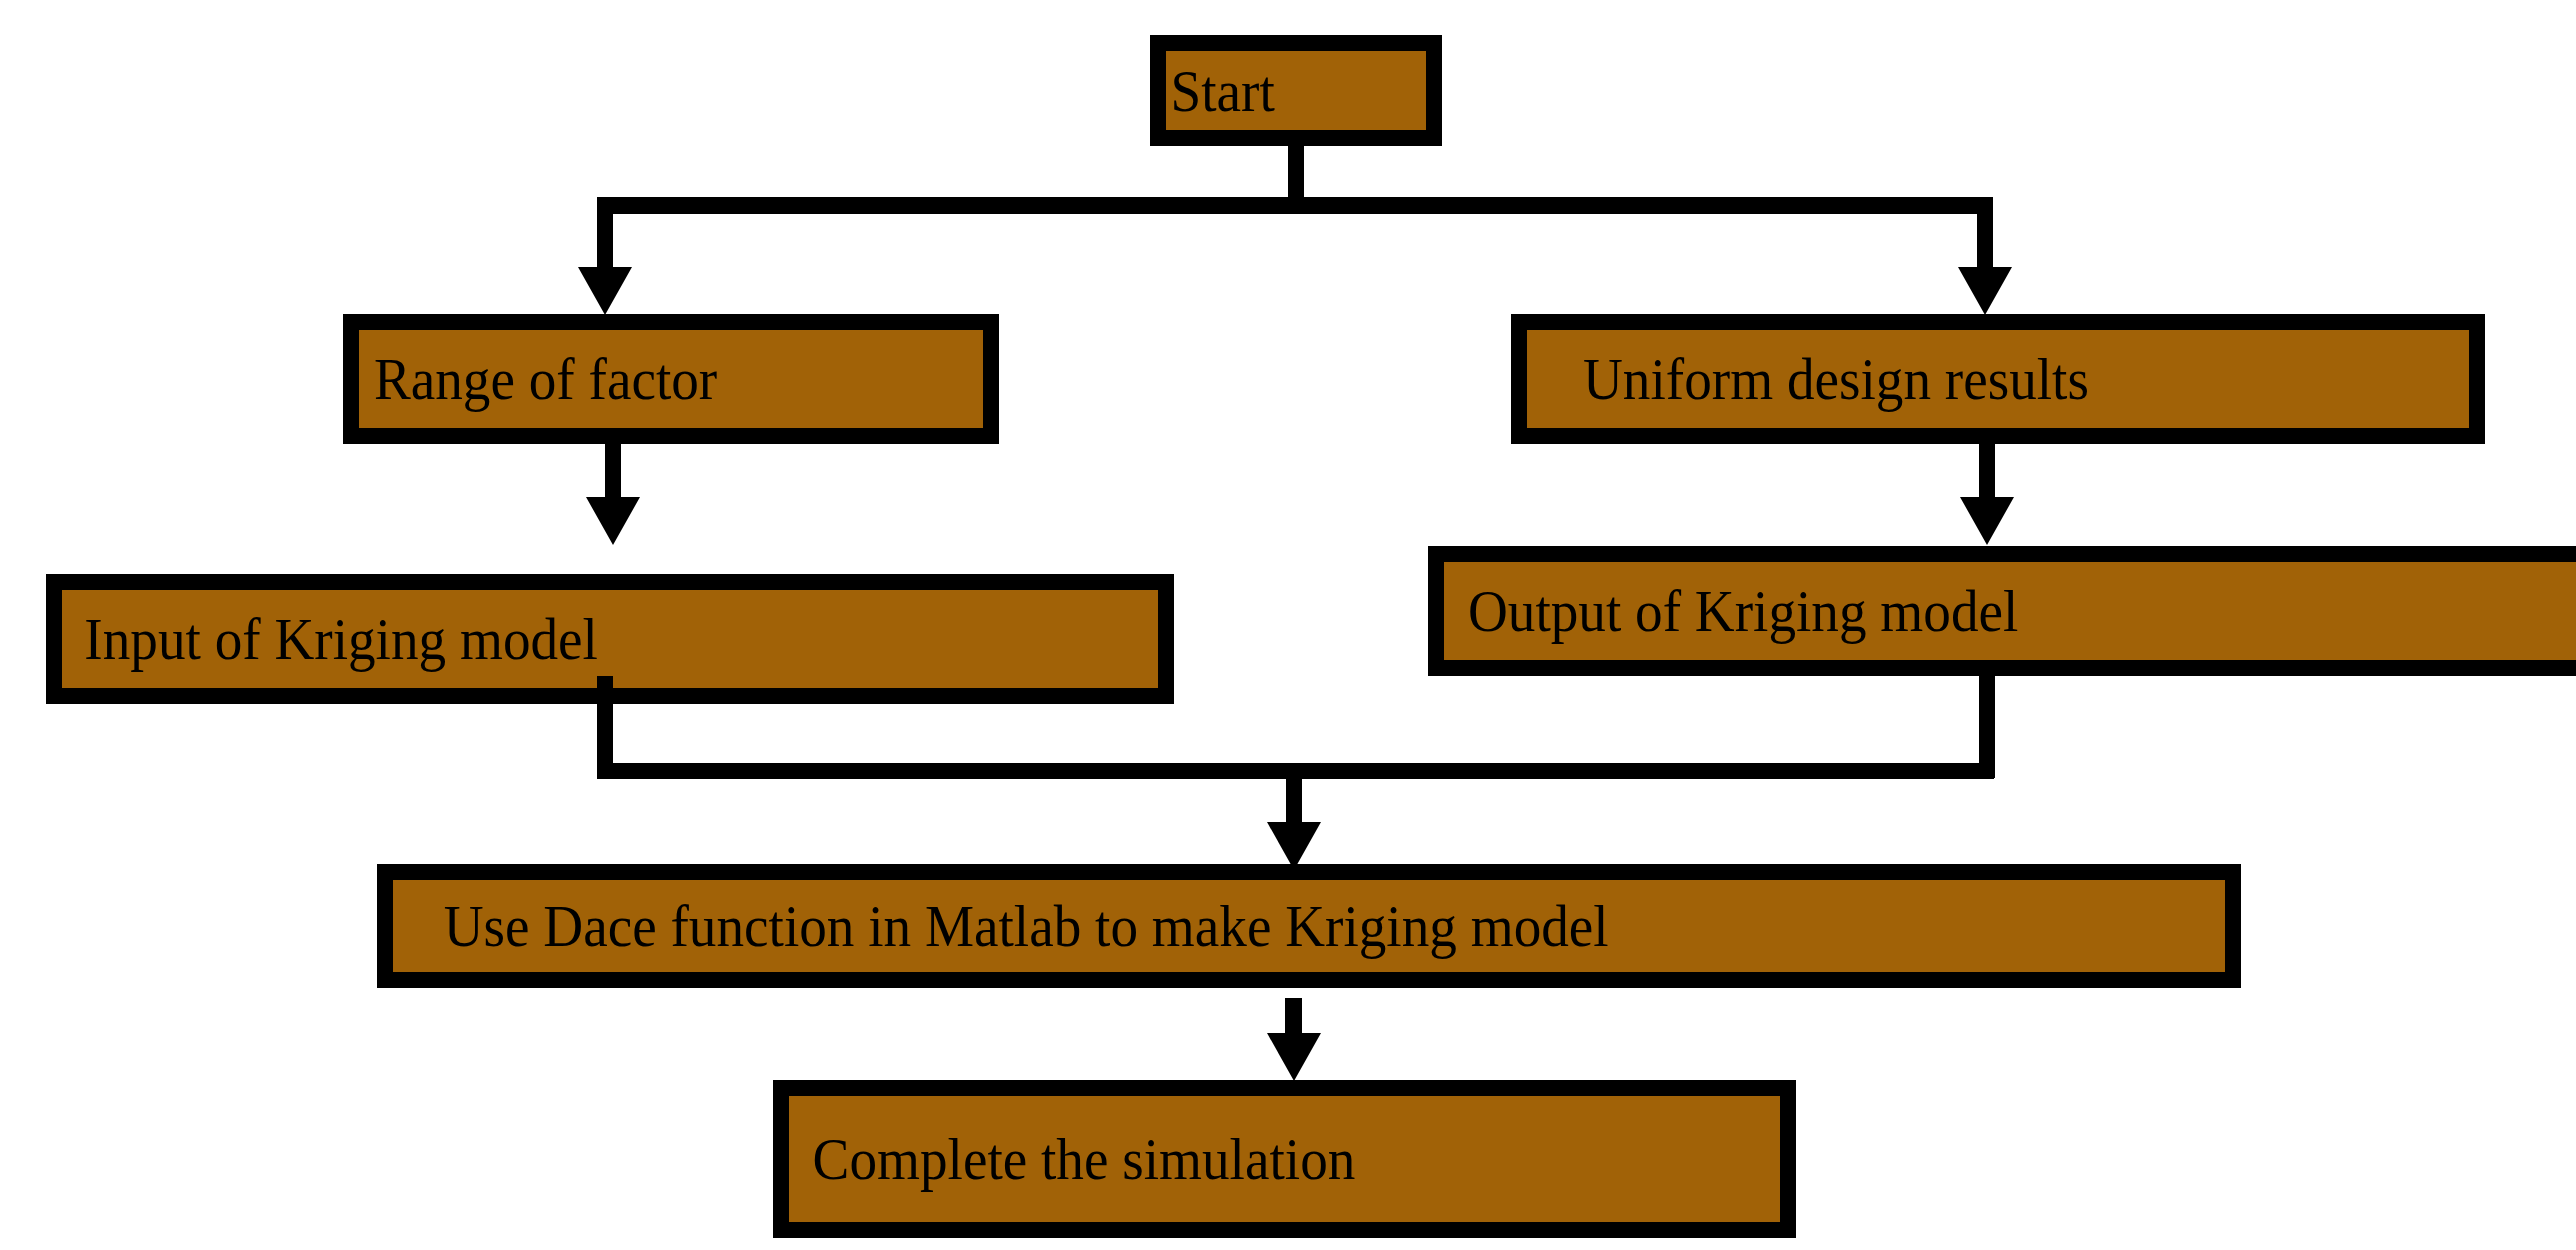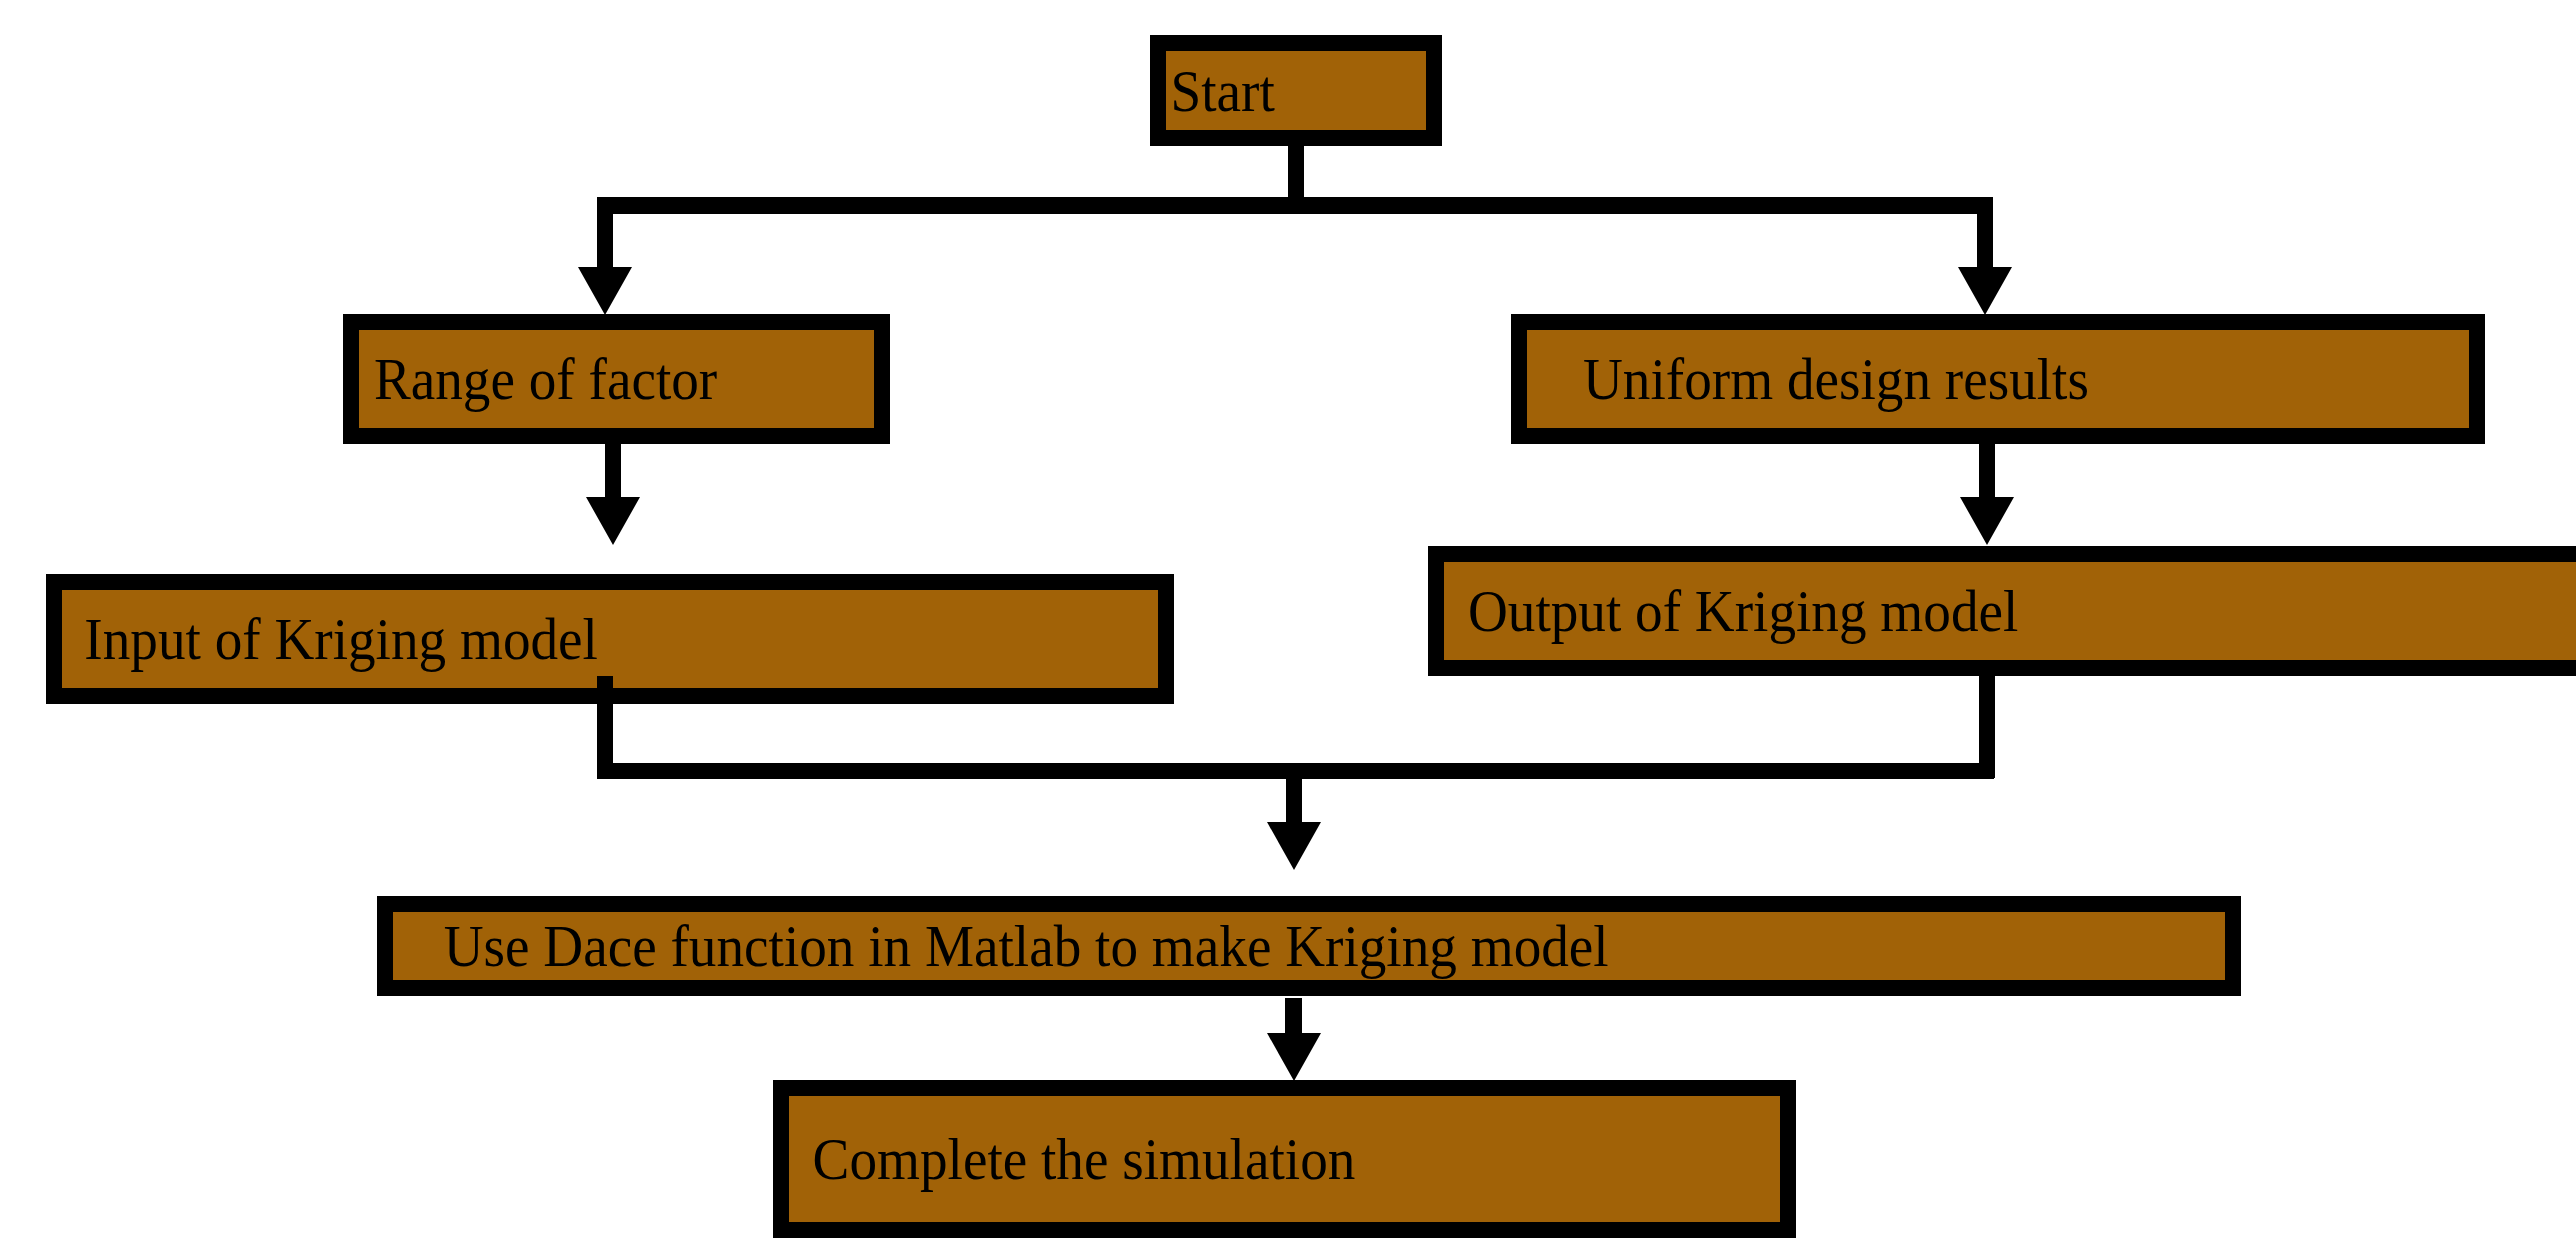--- a/index.html
+++ b/index.html
@@ -58,21 +58,21 @@
   <div class="conn" style="left:1288px; top:146px; width:16px; height:57px;"></div>
 
   <div class="conn" style="left:597px; top:197px; width:1396px; height:17.4px;"></div>
 
   <div class="conn" style="left:597px; top:197px; width:16px; height:73px;"></div>
   <div class="arrowhead" style="left:578px; top:267px;"></div>
 
   <div class="conn" style="left:1977px; top:197px; width:16px; height:73px;"></div>
   <div class="arrowhead" style="left:1958px; top:267px;"></div>
 
-  <div class="node" style="left:343px; top:314px; width:547px; height:130px;">
+  <div class="node" style="left:343px; top:314px; width:656px; height:130px;">
     <span class="node-label">Range of factor</span>
   </div>
 
   <div class="node" style="left:1511px; top:314px; width:974px; height:130px;padding-left:34px;">
     <span class="node-label">Uniform design results</span>
   </div>
 
   <div class="conn" style="left:605px; top:444px; width:16px; height:56px;"></div>
   <div class="arrowhead" style="left:586px; top:497px;"></div>
 
@@ -89,21 +89,21 @@
 
   <div class="conn" style="left:597px; top:676px; width:16px; height:97px;"></div>
 
   <div class="conn" style="left:1979px; top:676px; width:16px; height:102px;"></div>
 
   <div class="conn" style="left:597px; top:763px; width:1397px; height:16px;"></div>
 
   <div class="conn" style="left:1286px; top:771px; width:16px; height:54px;"></div>
   <div class="arrowhead" style="left:1267px; top:822px;"></div>
 
-  <div class="node" style="left:377px; top:896px; width:1864px; height:100px;">
+  <div class="node" style="left:377px; top:864px; width:1864px; height:124px;">
     <span class="node-label">Use Dace function in Matlab to make Kriging model</span>
   </div>
 
   <div class="conn" style="left:1285px; top:998px; width:17.4px; height:38px;"></div>
   <div class="arrowhead" style="left:1267px; top:1033px;"></div>
 
   <div class="node" style="left:773px; top:1080px; width:1023px; height:158px;">
     <span class="node-label">Complete the simulation</span>
   </div>
 

